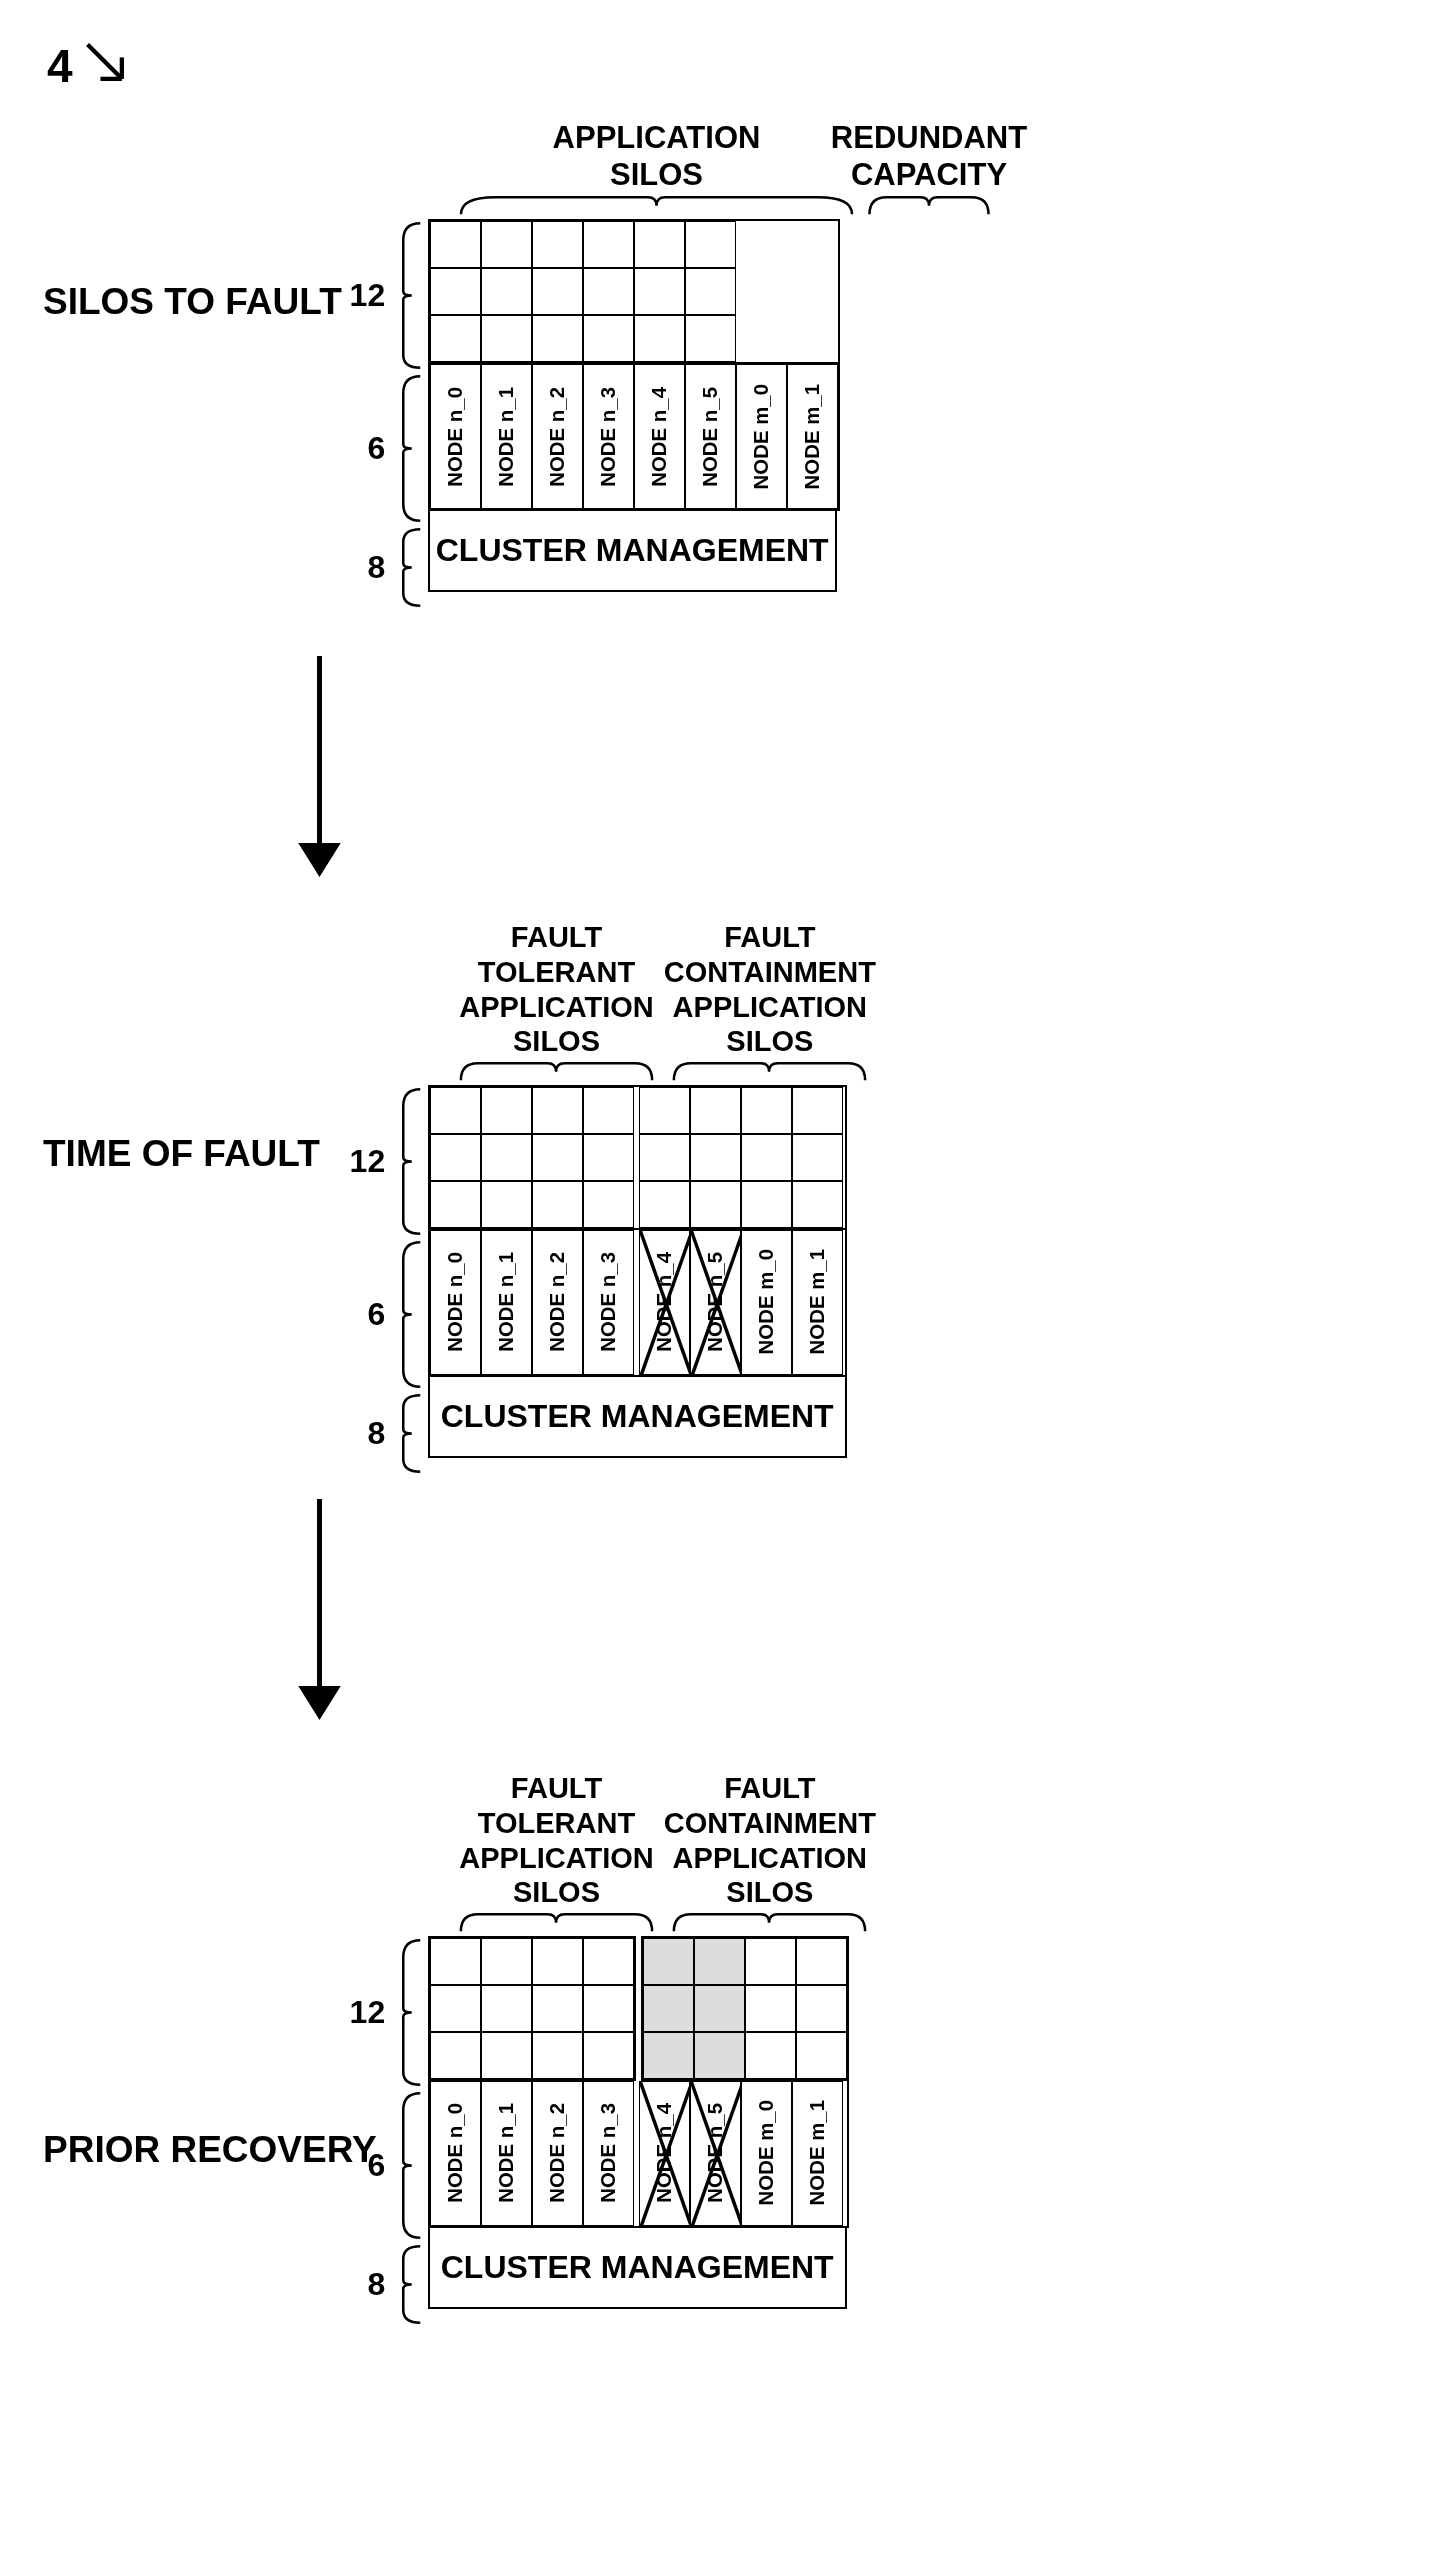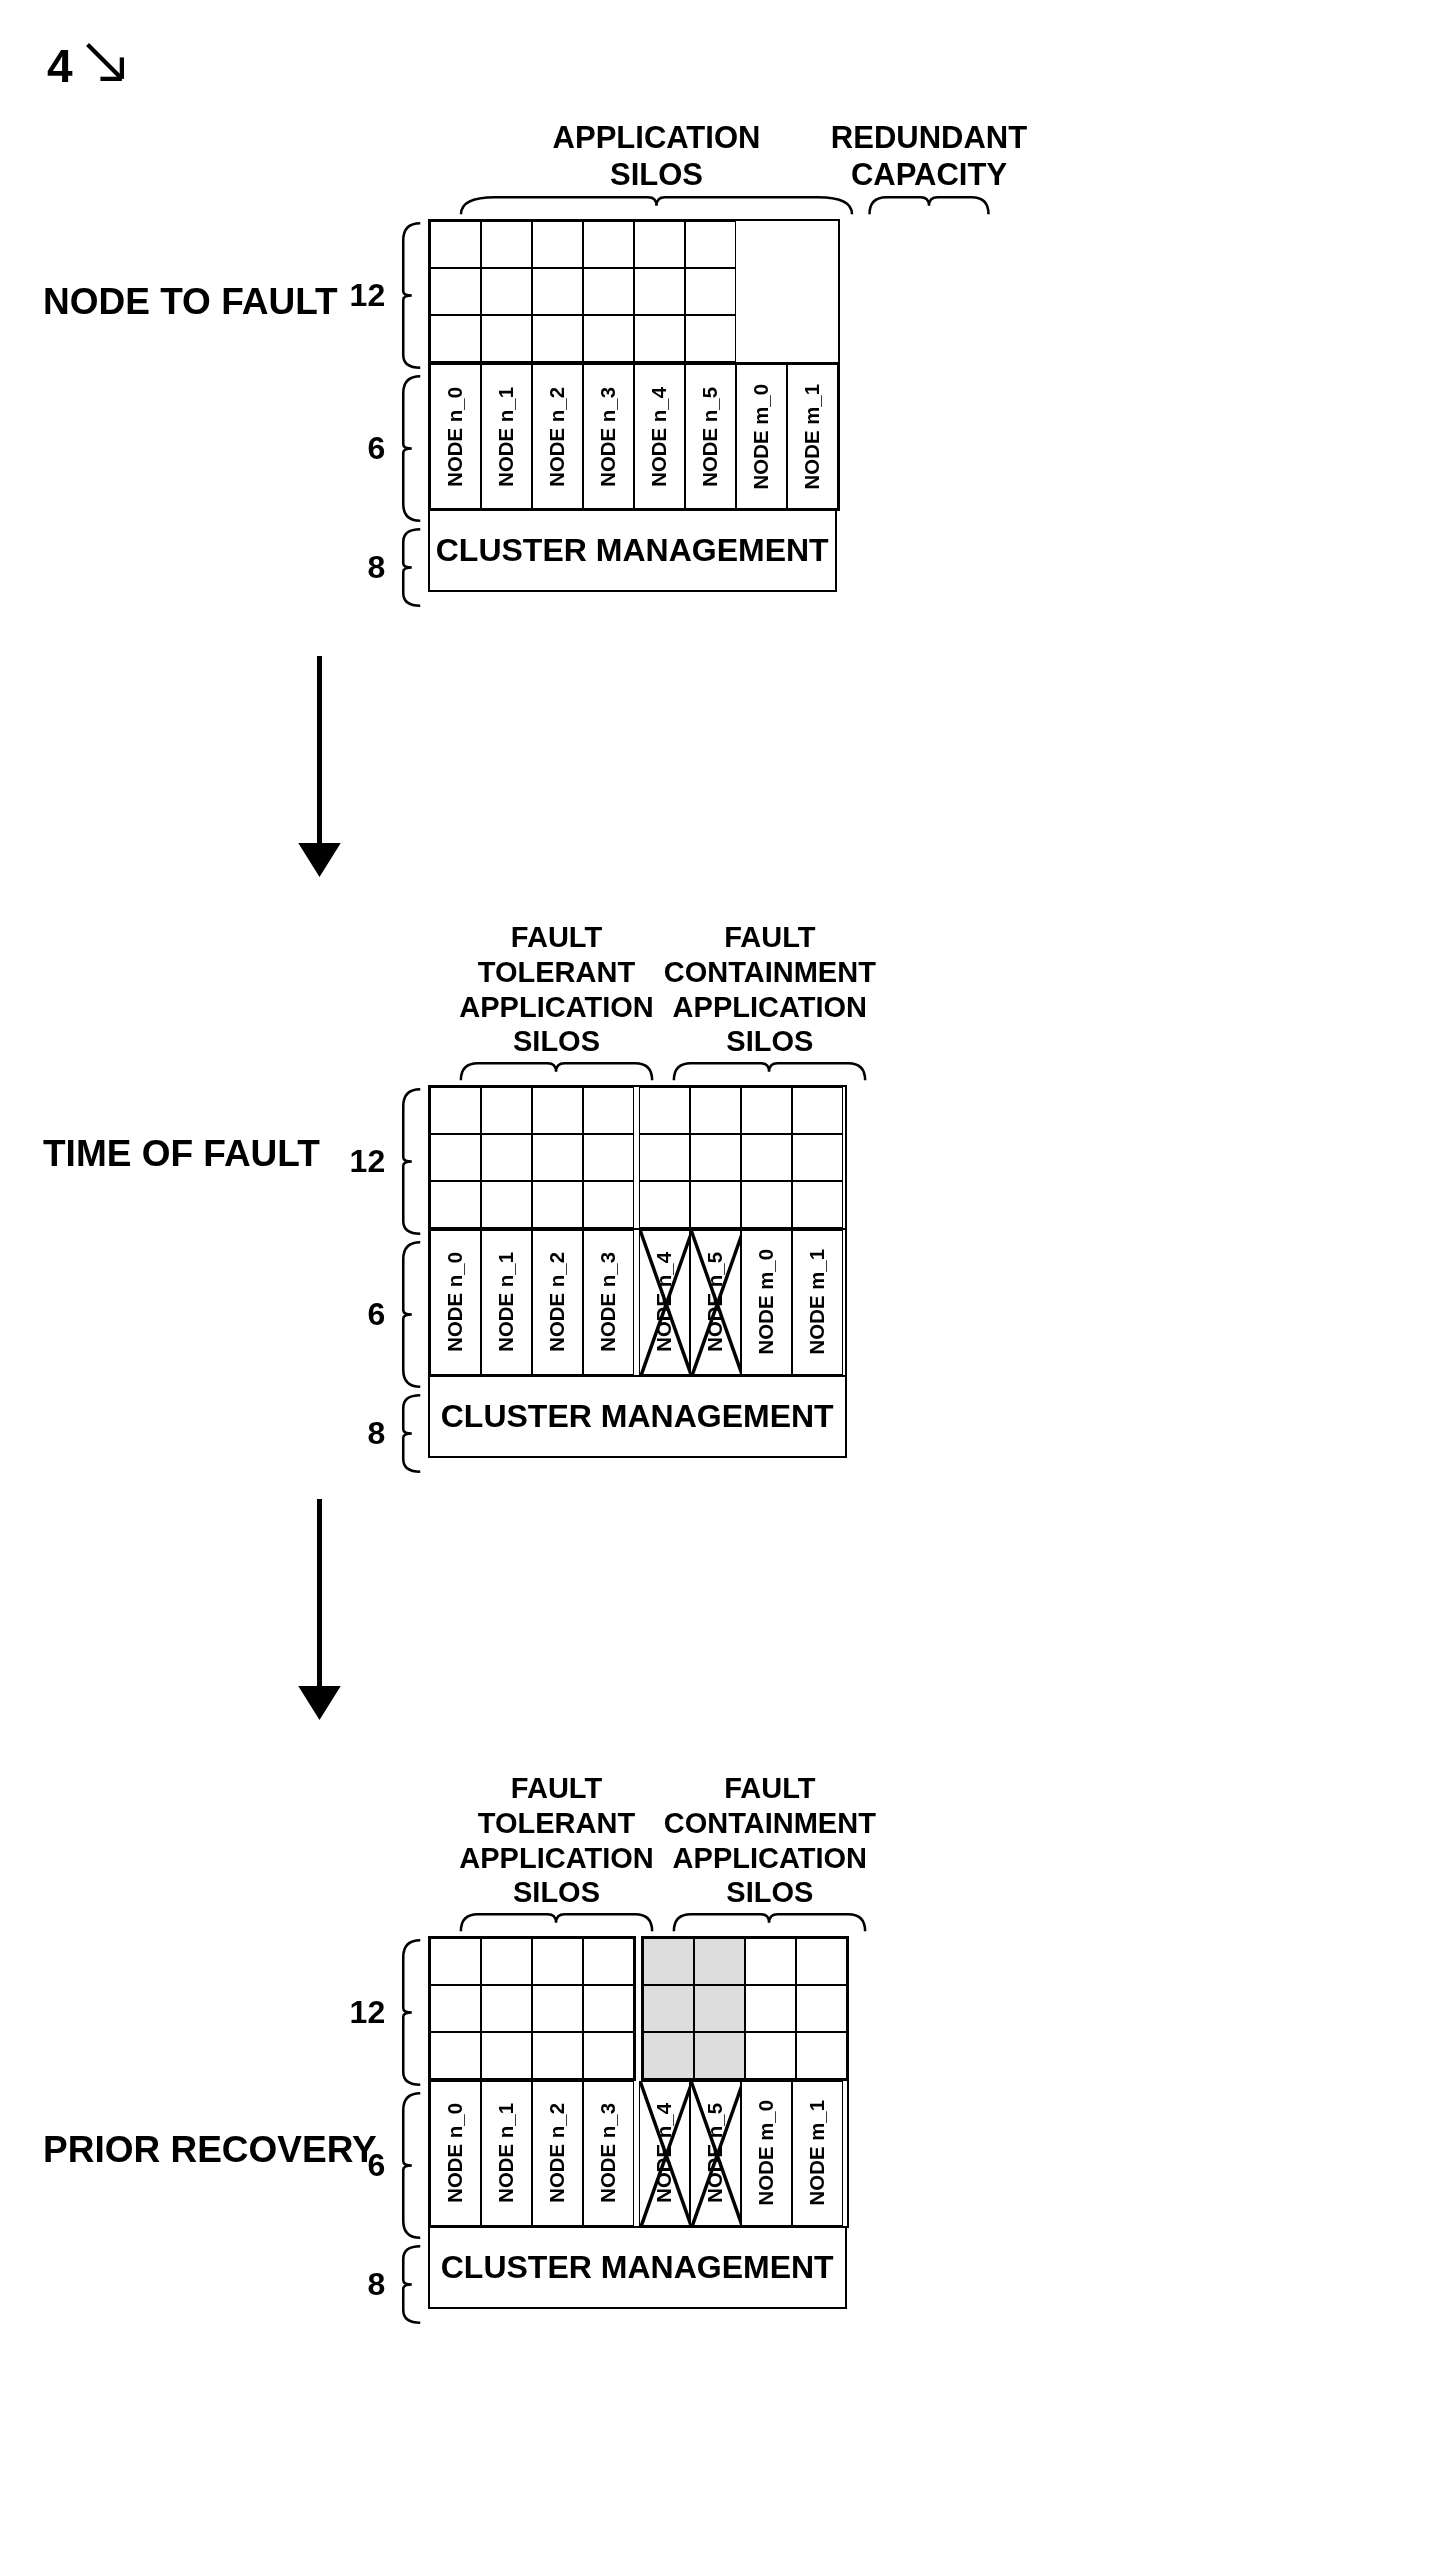--- a/index.html
+++ b/index.html
@@ -132,21 +132,21 @@
           </div>
         </div>
 
         <div style="border:2.6px solid #000;border-top:none;height:81px;display:flex;align-items:center;justify-content:center;width:409px;">
           <span style="font-size:32px;font-weight:bold;font-family:Arial,sans-serif;">CLUSTER MANAGEMENT</span>
         </div>
       </div>
     </div>
   </div>
 
-  <div style="position:absolute;top:281px;left:43px;font-size:37px;font-weight:bold;font-family:Arial,sans-serif;">NODE TO FAULT</div>
+  <div style="position:absolute;top:281px;left:43px;font-size:37px;font-weight:bold;font-family:Arial,sans-serif;">SILOS TO FAULT</div>
 
   <div style="position:absolute;top:656px;left:298px;display:flex;flex-direction:column;align-items:center;">
     <div style="width:4.3px;height:187px;background:#000;"></div>
     <svg width="43" height="34" viewBox="0 0 50 40">
       <polygon points="25,40 0,0 50,0" fill="#000"></polygon>
     </svg>
   </div>
 
   <div style="position:absolute;top:920px;left:341px;width:1022px;">
 

